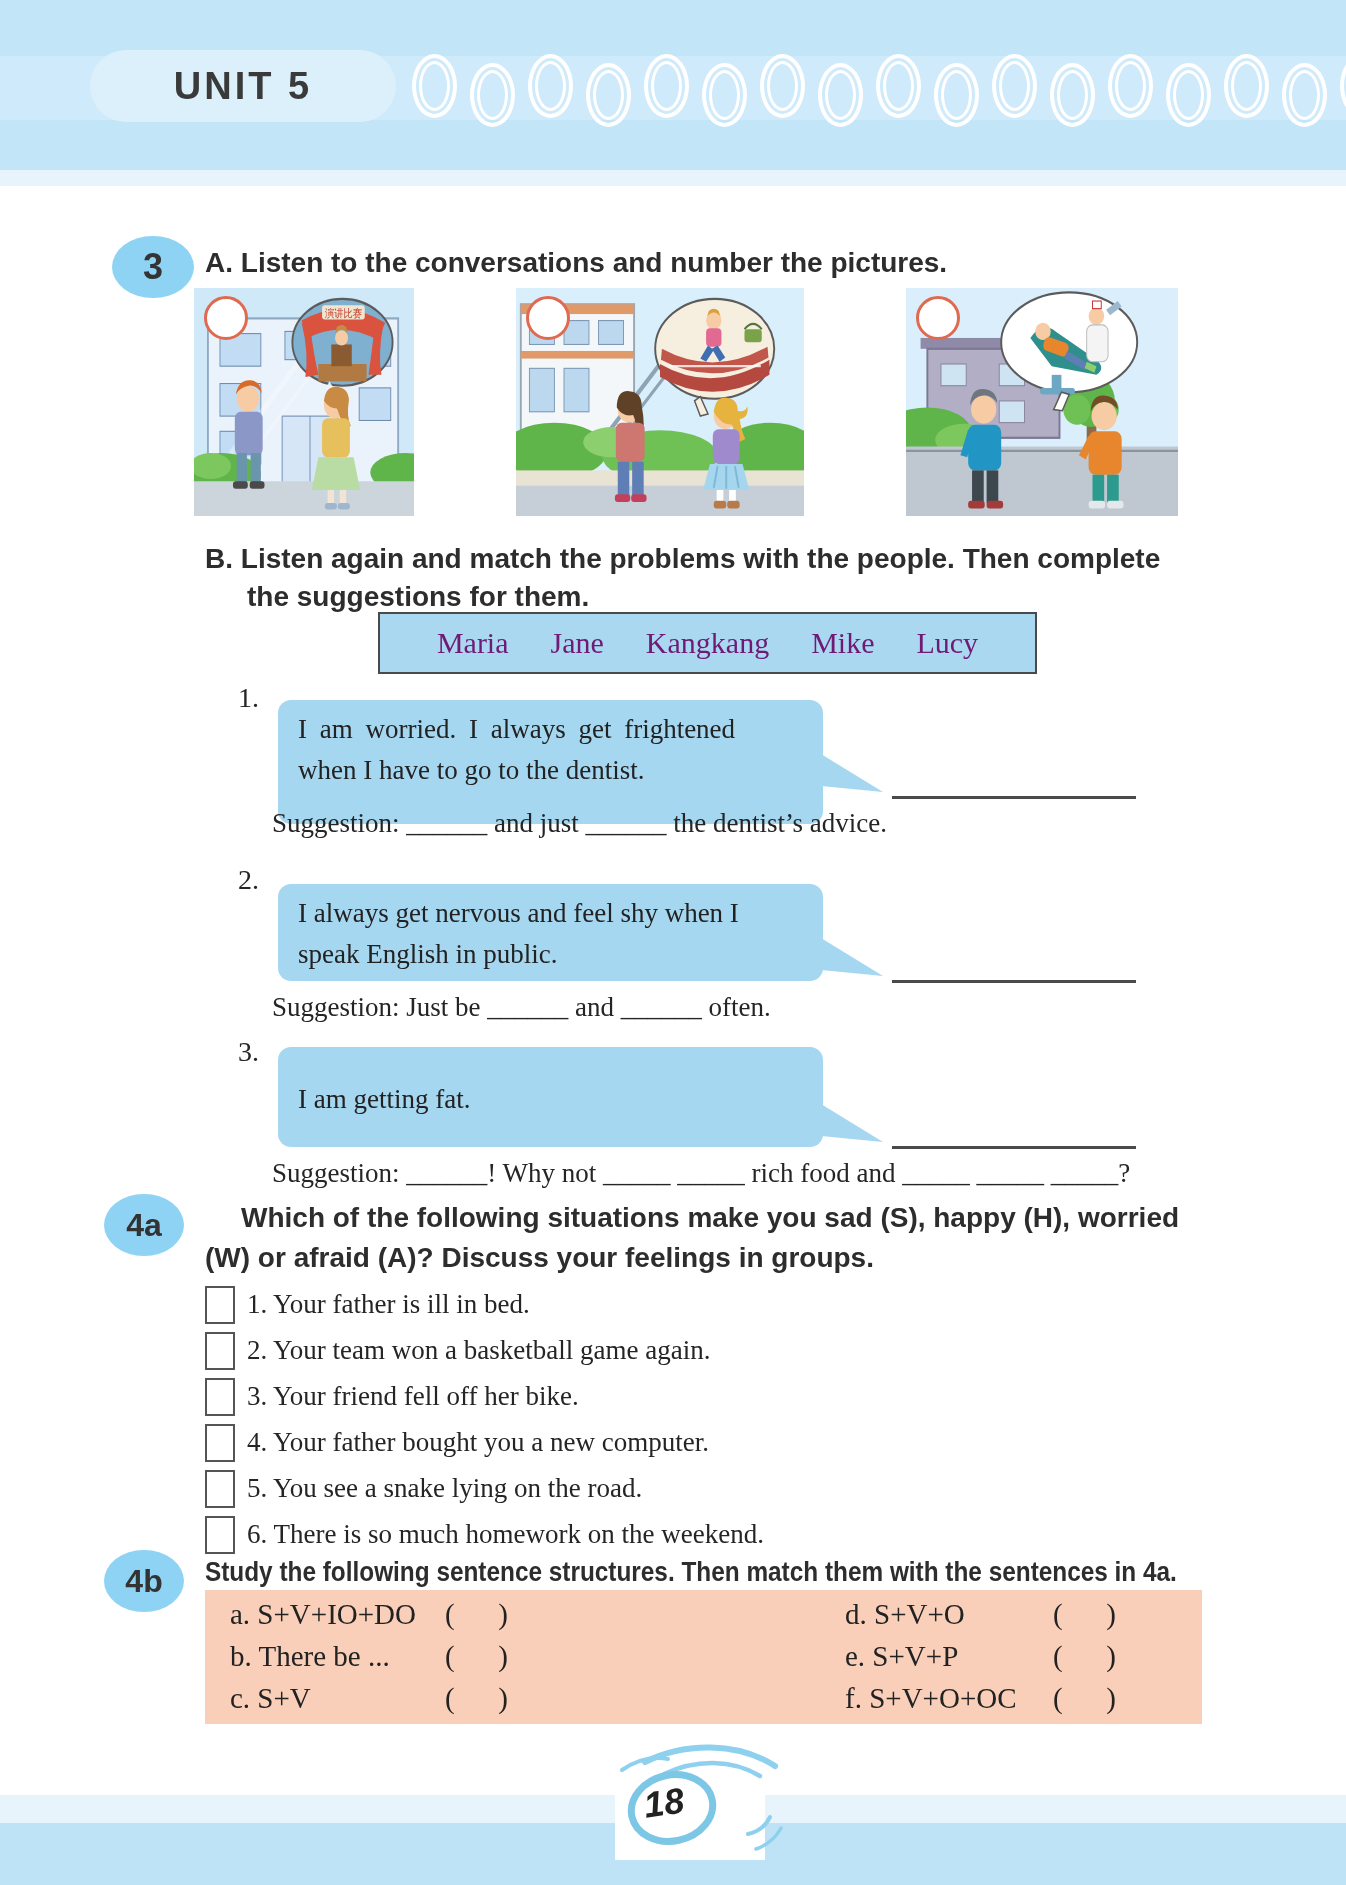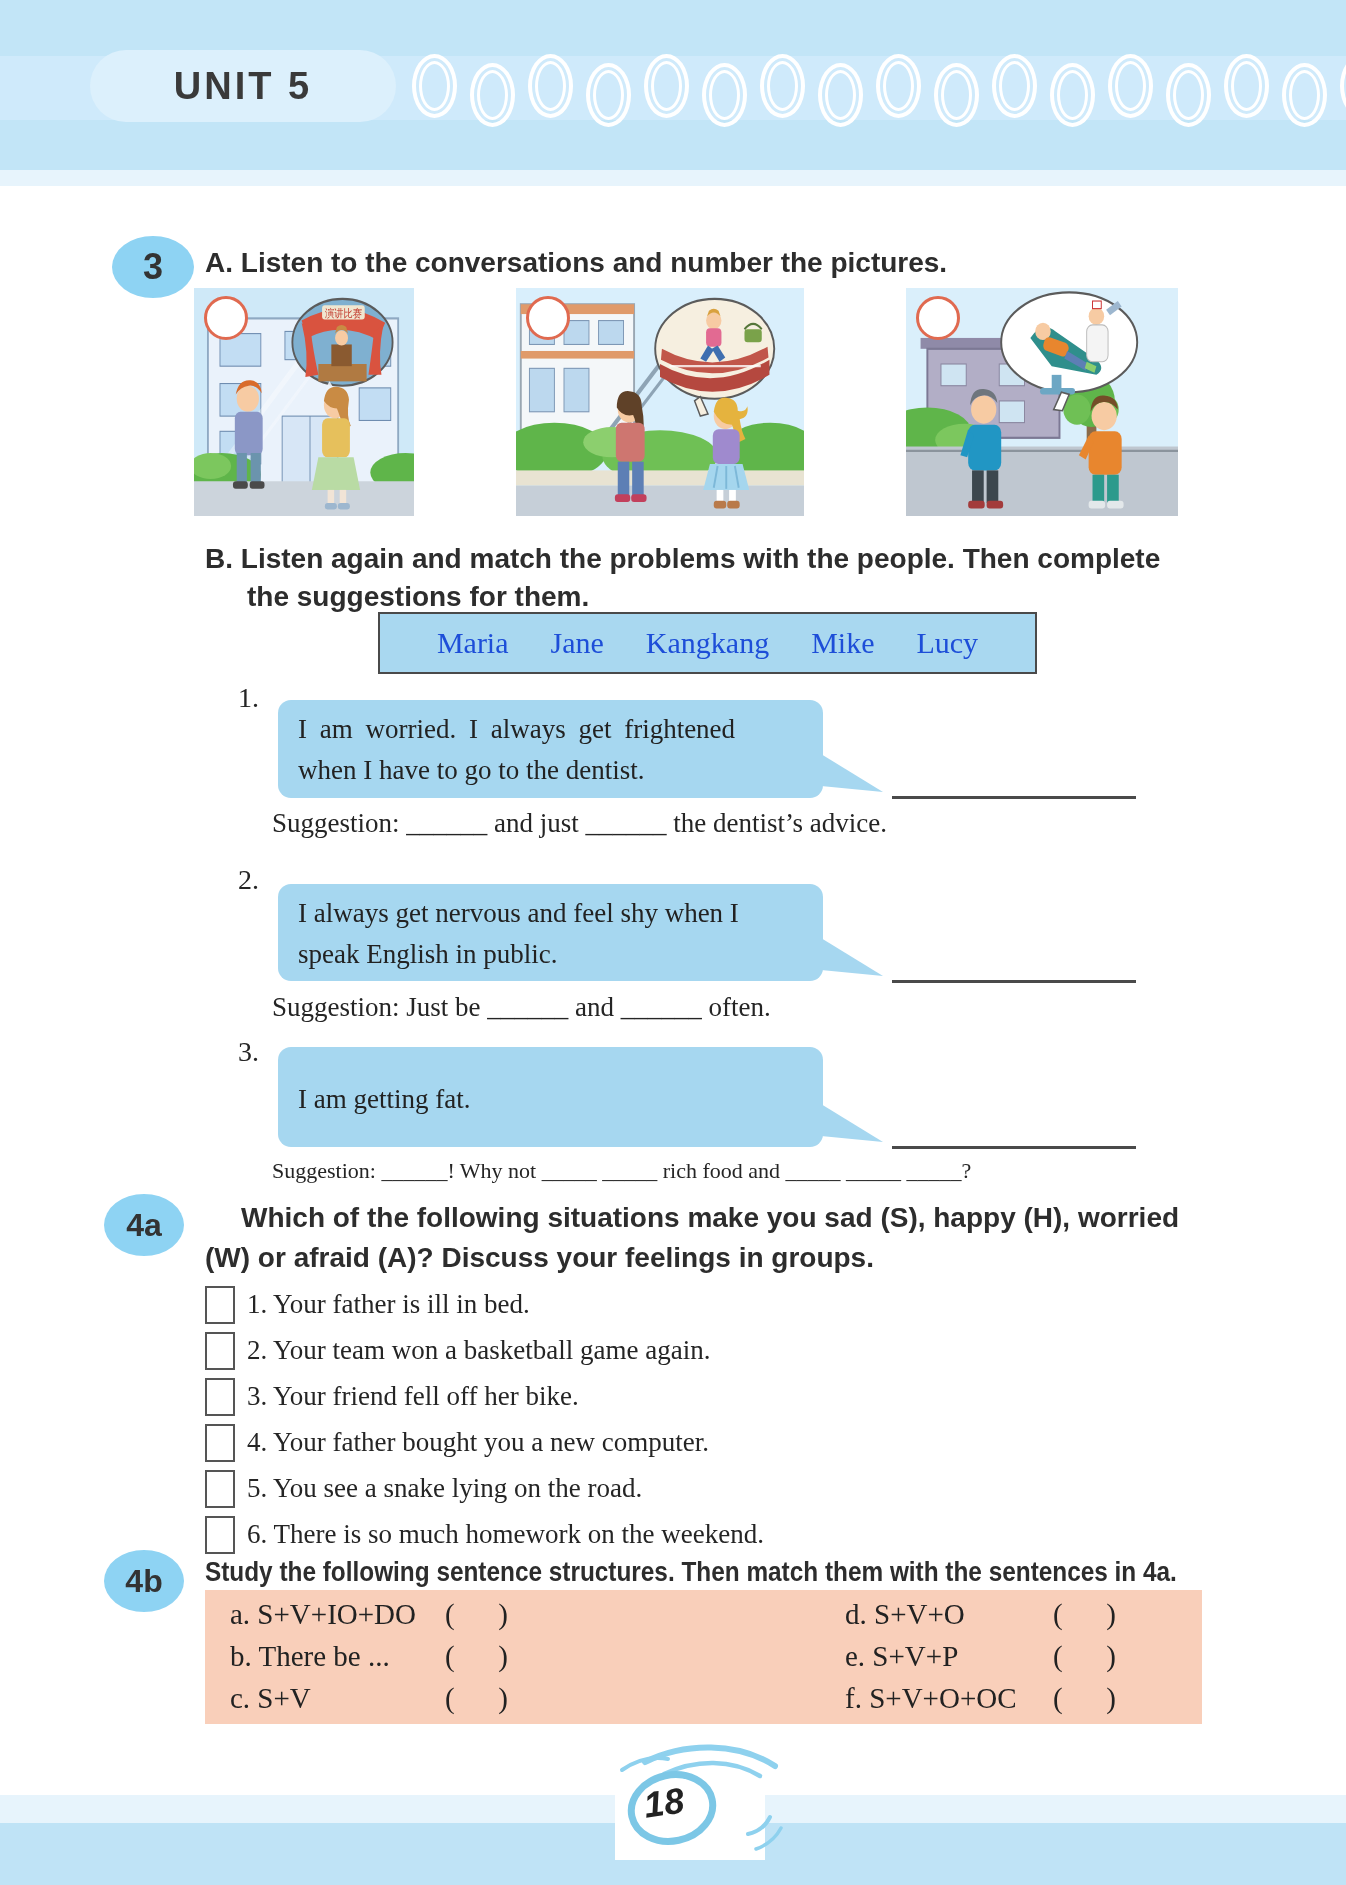--- a/index.html
+++ b/index.html
@@ -22,21 +22,21 @@
   .header-strip{left:0;top:170px;width:1346px;height:16px;background:#e7f4fc;}
 
   .badge{background:#8ed3f3;border-radius:50%;display:flex;align-items:center;justify-content:center;
          font-weight:bold;color:#333;font-family:"Liberation Sans",sans-serif;}
 
   .pic{background:#cfe9f8;overflow:hidden;}
   .numc{position:absolute;left:10px;top:8px;width:44px;height:44px;border-radius:50%;
         background:#fff;border:3px solid #e06a50;box-sizing:border-box;}
 
   .namesbox{background:#a9d8f0;border:2px solid #4a4a4a;display:flex;align-items:center;justify-content:center;}
-  .namesbox span{font-family:"Liberation Serif",serif;font-size:30px;color:#1d4ed8;margin:0 21px;}
+  .namesbox span{font-family:"Liberation Serif",serif;font-size:30px;color:#701a75;margin:0 21px;}
 
   .bubble{background:#a6d7f0;border-radius:13px;}
   .bubble .l{font-family:"Liberation Serif",serif;font-size:27px;color:#222;line-height:41px;}
   .wline{background:#4a4a4a;height:3px;}
 
   .cb{width:30px;height:38px;background:#fff;border:2px solid #555;box-sizing:border-box;}
 
   .peach{background:#f9cfba;}
   .srow{position:absolute;left:25px;display:flex;align-items:flex-end;
         font-family:"Liberation Serif",serif;font-size:29px;color:#222;}
@@ -255,21 +255,21 @@
 
   <div class="abs namesbox" style="left:378px;top:612px;width:655px;height:58px;">
     <span>Maria</span>
     <span>Jane</span>
     <span>Kangkang</span>
     <span>Mike</span>
     <span>Lucy</span>
   </div>
 
   <div class="abs serif" style="left:238px;top:682px;font-size:28px;">1.</div>
-  <div class="abs bubble" style="left:278px;top:700px;width:545px;height:98px;padding:9px 0 0 20px;box-sizing:border-box;">
+  <div class="abs bubble" style="left:278px;top:700px;width:545px;height:124px;padding:9px 0 0 20px;box-sizing:border-box;">
     <div class="l" style="word-spacing:6px;">I am worried. I always get frightened</div>
     <div class="l">when I have to go to the dentist.</div>
   </div>
   <svg class="abs" style="left:821px;top:750px;" width="62" height="46">
     <polygon points="0,4 62,42 0,36" fill="#a6d7f0"></polygon>
   </svg>
   <div class="abs wline" style="left:892px;top:796px;width:244px;"></div>
   <div class="abs serif" style="left:272px;top:808px;font-size:27px;">Suggestion: ______ and just ______ the dentist’s advice.</div>
 
   <div class="abs serif" style="left:238px;top:864px;font-size:28px;">2.</div>
@@ -284,21 +284,21 @@
   <div class="abs serif" style="left:272px;top:992px;font-size:27px;">Suggestion: Just be ______ and ______ often.</div>
 
   <div class="abs serif" style="left:238px;top:1036px;font-size:28px;">3.</div>
   <div class="abs bubble" style="left:278px;top:1047px;width:545px;height:100px;padding:32px 0 0 20px;box-sizing:border-box;">
     <div class="l">I am getting fat.</div>
   </div>
   <svg class="abs" style="left:821px;top:1100px;" width="62" height="46">
     <polygon points="0,4 62,42 0,36" fill="#a6d7f0"></polygon>
   </svg>
   <div class="abs wline" style="left:892px;top:1146px;width:244px;"></div>
-  <div class="abs serif" style="left:272px;top:1158px;font-size:22px;white-space:nowrap;">Suggestion: ______! Why not _____ _____ rich food and _____ _____ _____?</div>
+  <div class="abs serif" style="left:272px;top:1158px;font-size:27px;white-space:nowrap;">Suggestion: ______! Why not _____ _____ rich food and _____ _____ _____?</div>
 
   <div class="abs badge" style="left:104px;top:1194px;width:80px;height:62px;font-size:32px;">
     <span>4a</span>
   </div>
   <div class="abs hd" style="left:205px;top:1202px;width:1080px;font-size:28px;margin-left:36px;">Which of the following situations make you sad (S), happy (H), worried</div>
   <div class="abs hd" style="left:205px;top:1242px;width:1080px;font-size:28px;">(W) or afraid (A)? Discuss your feelings in groups.</div>
 
   <div class="abs cb" style="left:205px;top:1286px;"></div>
   <div class="abs serif" style="left:247px;top:1289px;font-size:27px;">1. Your father is ill in bed.</div>
   <div class="abs cb" style="left:205px;top:1332px;"></div>

